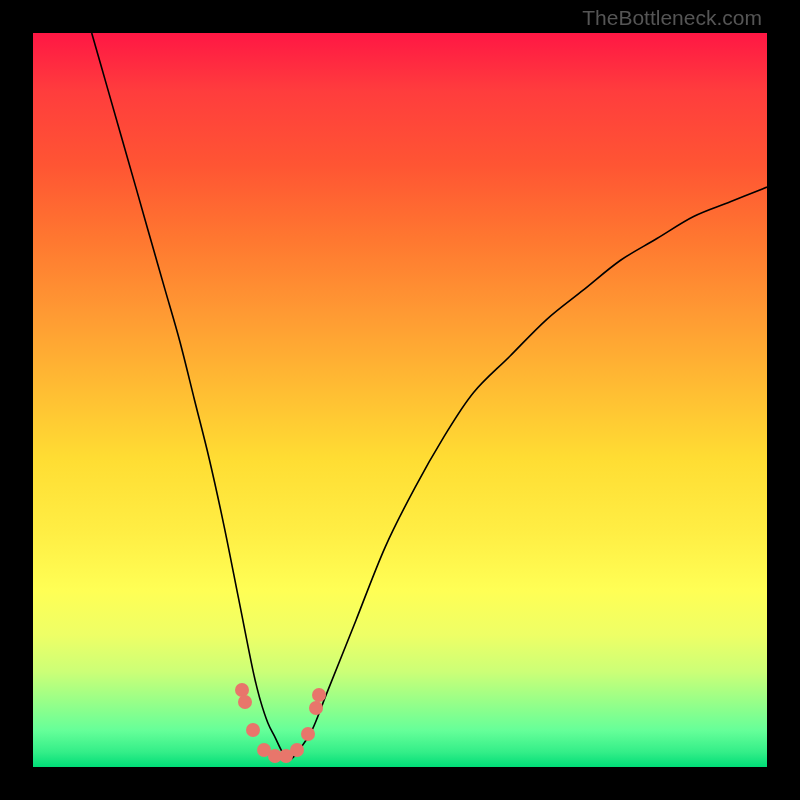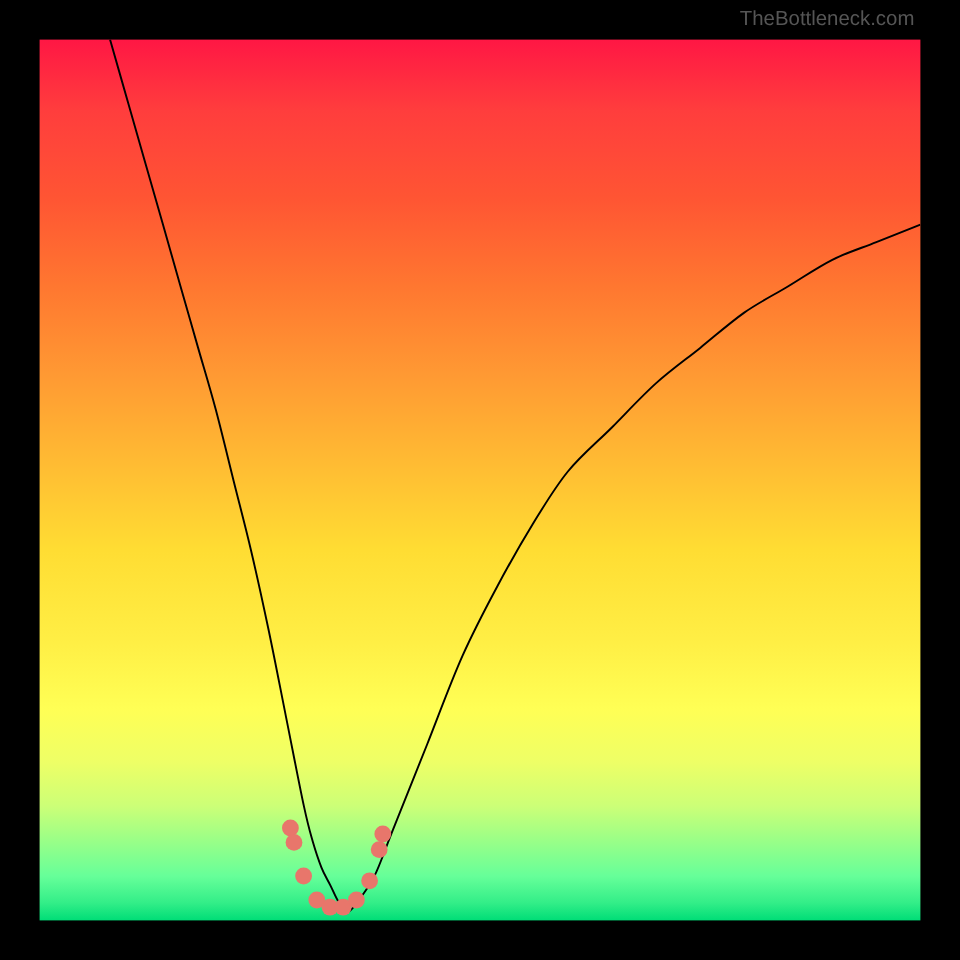--- a/index.html
+++ b/index.html
@@ -28,21 +28,21 @@
         #66ff99 95%,
         #33ee88 98%,
         #00dd77 100%
       );
     }
     
     .attribution {
       position: absolute;
       top: 6px;
       right: 38px;
-      font-size: 17px;
+      font-size: 21px;
       color: #555;
       font-family: Arial, sans-serif;
       z-index: 10;
     }
     
     .curve-svg {
       position: absolute;
       left: 0;
       top: 0;
       width: 100%;

